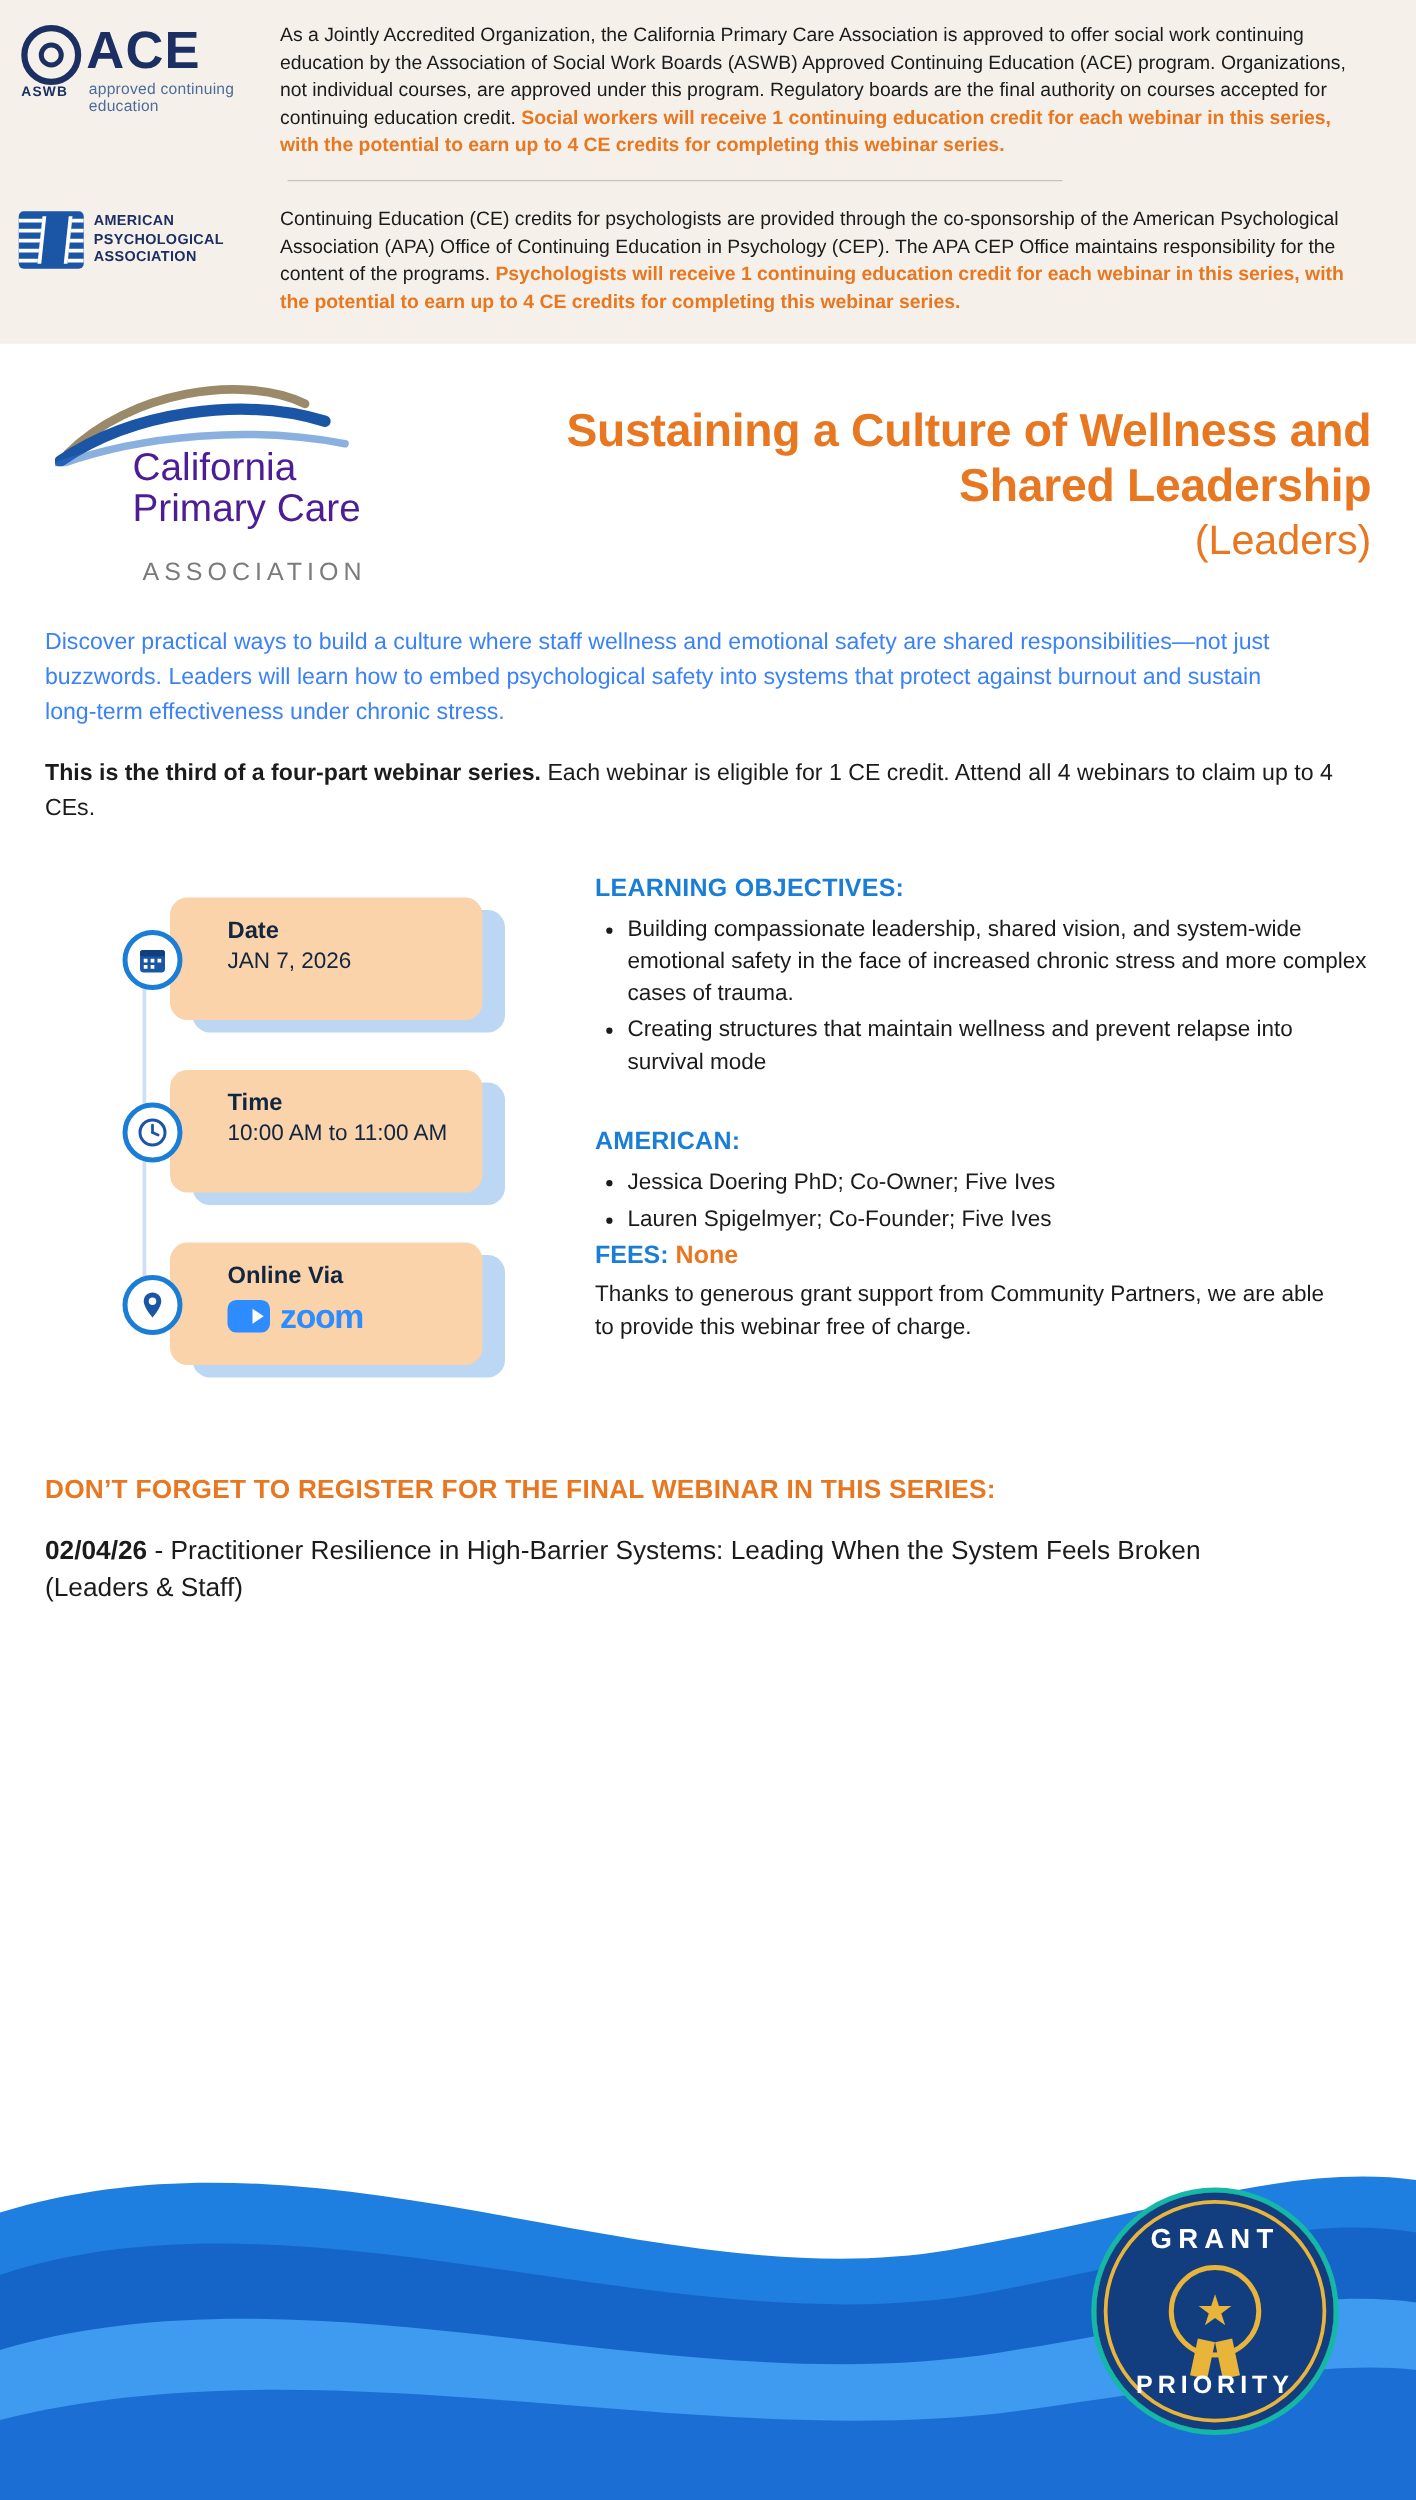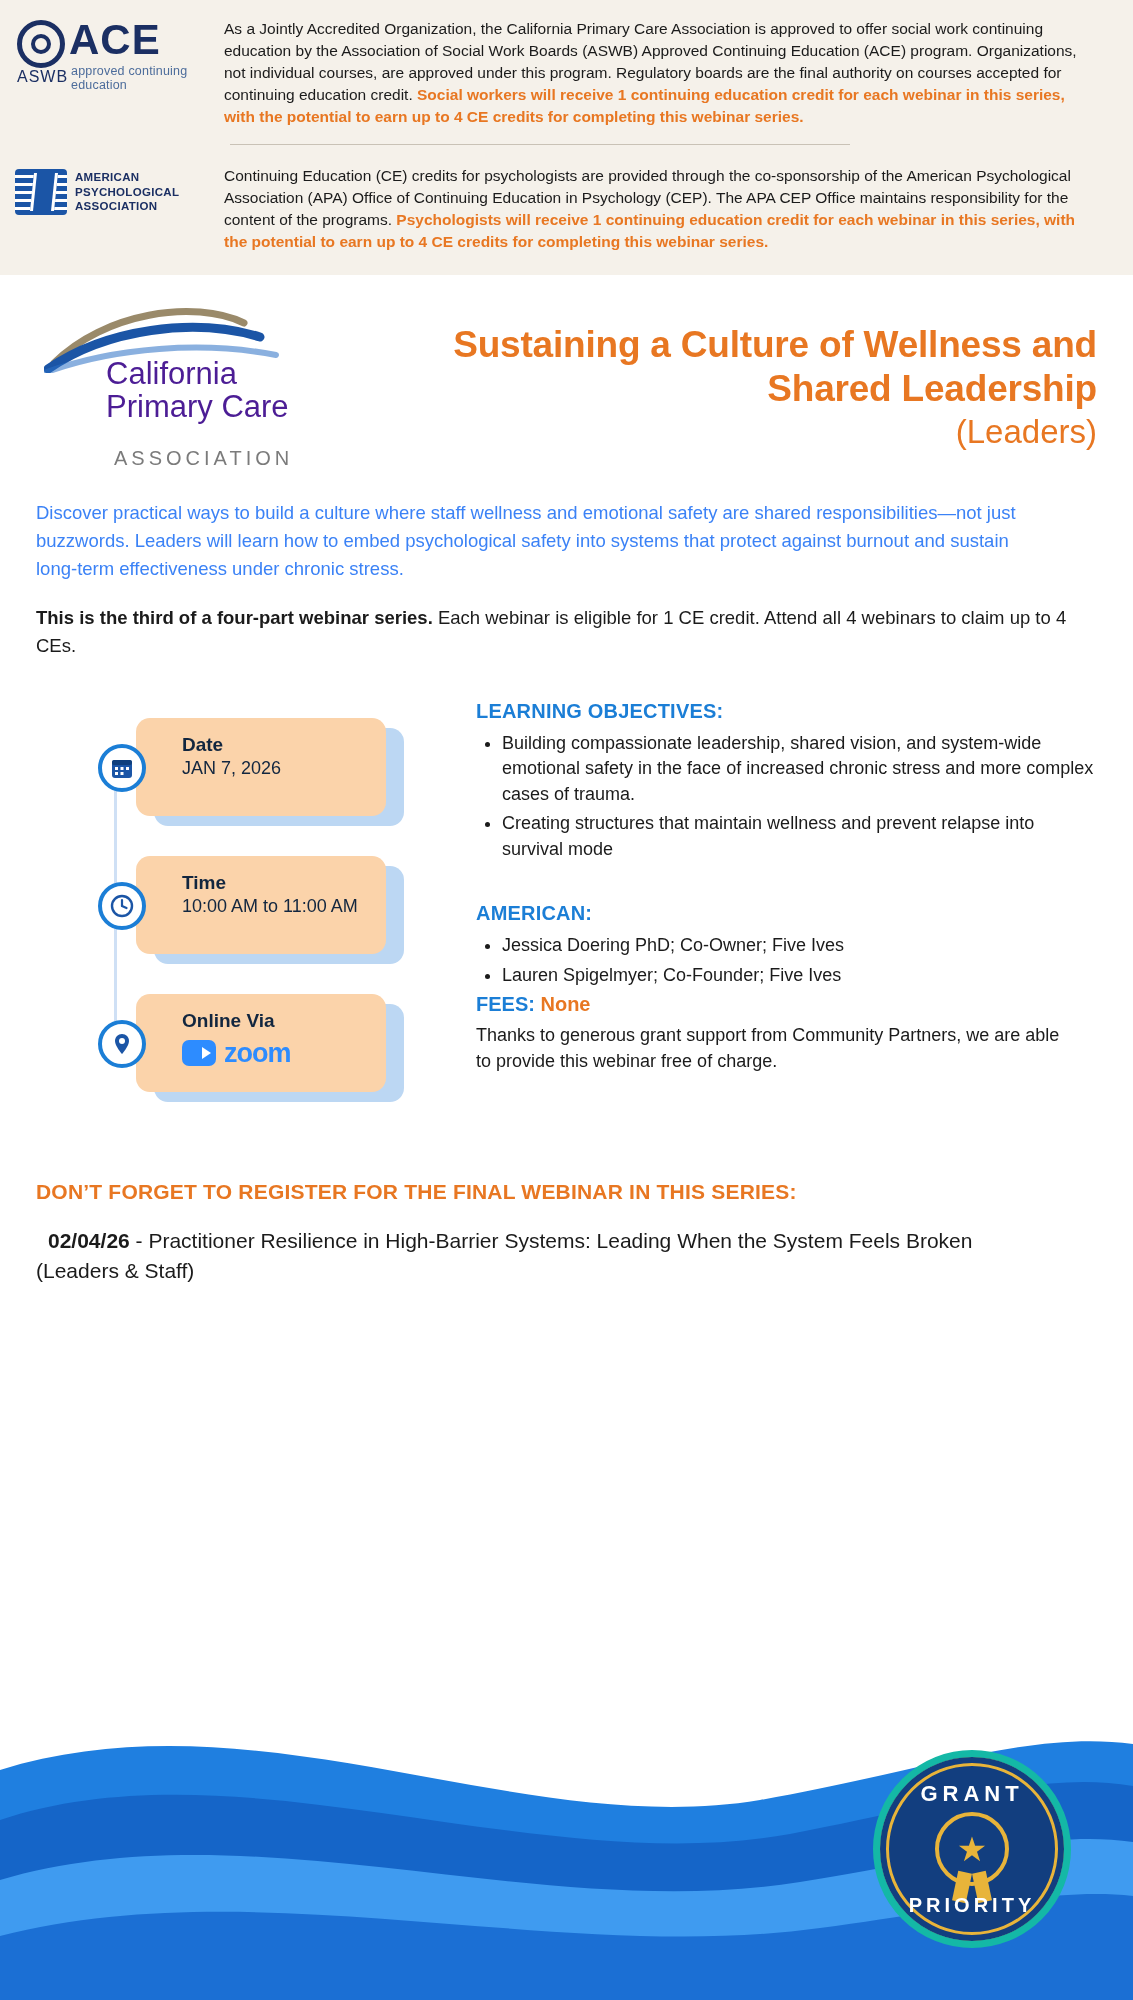--- a/index.html
+++ b/index.html
@@ -65,21 +65,21 @@
     width: 20px; height: 20px; border-radius: 50%;
     border: 4px solid #1b2f63;
   }
   .ace-word {
     position: absolute; left: 54px; top: -2px;
     font-size: 42px; font-weight: bold; letter-spacing: 1px;
     color: #1b2f63; font-family: "Liberation Sans", sans-serif;
   }
   .ace-aswb {
     position: absolute; left: 2px; top: 50px;
-    font-size: 16px; color: #1b2f63; letter-spacing: 1px; font-weight: normal;
+    font-size: 11px; color: #1b2f63; letter-spacing: 1px; font-weight: bold;
   }
   .ace-sub {
     position: absolute; left: 56px; top: 46px;
     font-size: 12.5px; color: #4c6c9b; letter-spacing: .2px;
   }
 
   
   .apa-logo { position: relative; width: 190px; height: 54px; display:flex; align-items:center; gap:8px;}
   .apa-mark {
     width: 52px; height: 46px; border-radius: 4px;
@@ -199,30 +199,30 @@
   
   .register {
     margin-top: 48px;
   }
   .register-head {
     font-size: 21px; font-weight: bold; color: #e87722; letter-spacing: .2px;
   }
   .register-body {
     font-size: 21px; line-height: 1.45; color: #1b1b1b; margin-top: 22px; max-width: 1010px;
   }
-  .register-body b { font-weight: bold; margin-left: 12px; }
+  .register-body b { font-weight: bold; }
 
   
   .wave-wrap {
     position: absolute; left: 0; bottom: 0; width: 1133px; height: 290px;
   }
   .seal {
     position: absolute; right: 62px; bottom: 52px;
     width: 198px; height: 198px; border-radius: 50%;
-    background: #123e7f; border: 7px solid #14b8a6;
+    background: #123e7f; border: 4px solid #14b8a6;
     box-shadow: inset 0 0 0 6px #123e7f, inset 0 0 0 9px #e8b43a;
     display: flex; align-items: center; justify-content: center;
   }
   .seal-text-top, .seal-text-bot {
     position: absolute; left: 0; right: 0; text-align: center;
     color: #fff; font-weight: bold; letter-spacing: 5px; font-size: 22px;
   }
   .seal-text-top { top: 24px; }
   .seal-text-bot { bottom: 24px; font-size: 20px; letter-spacing: 4px; }
   .seal-medal {

